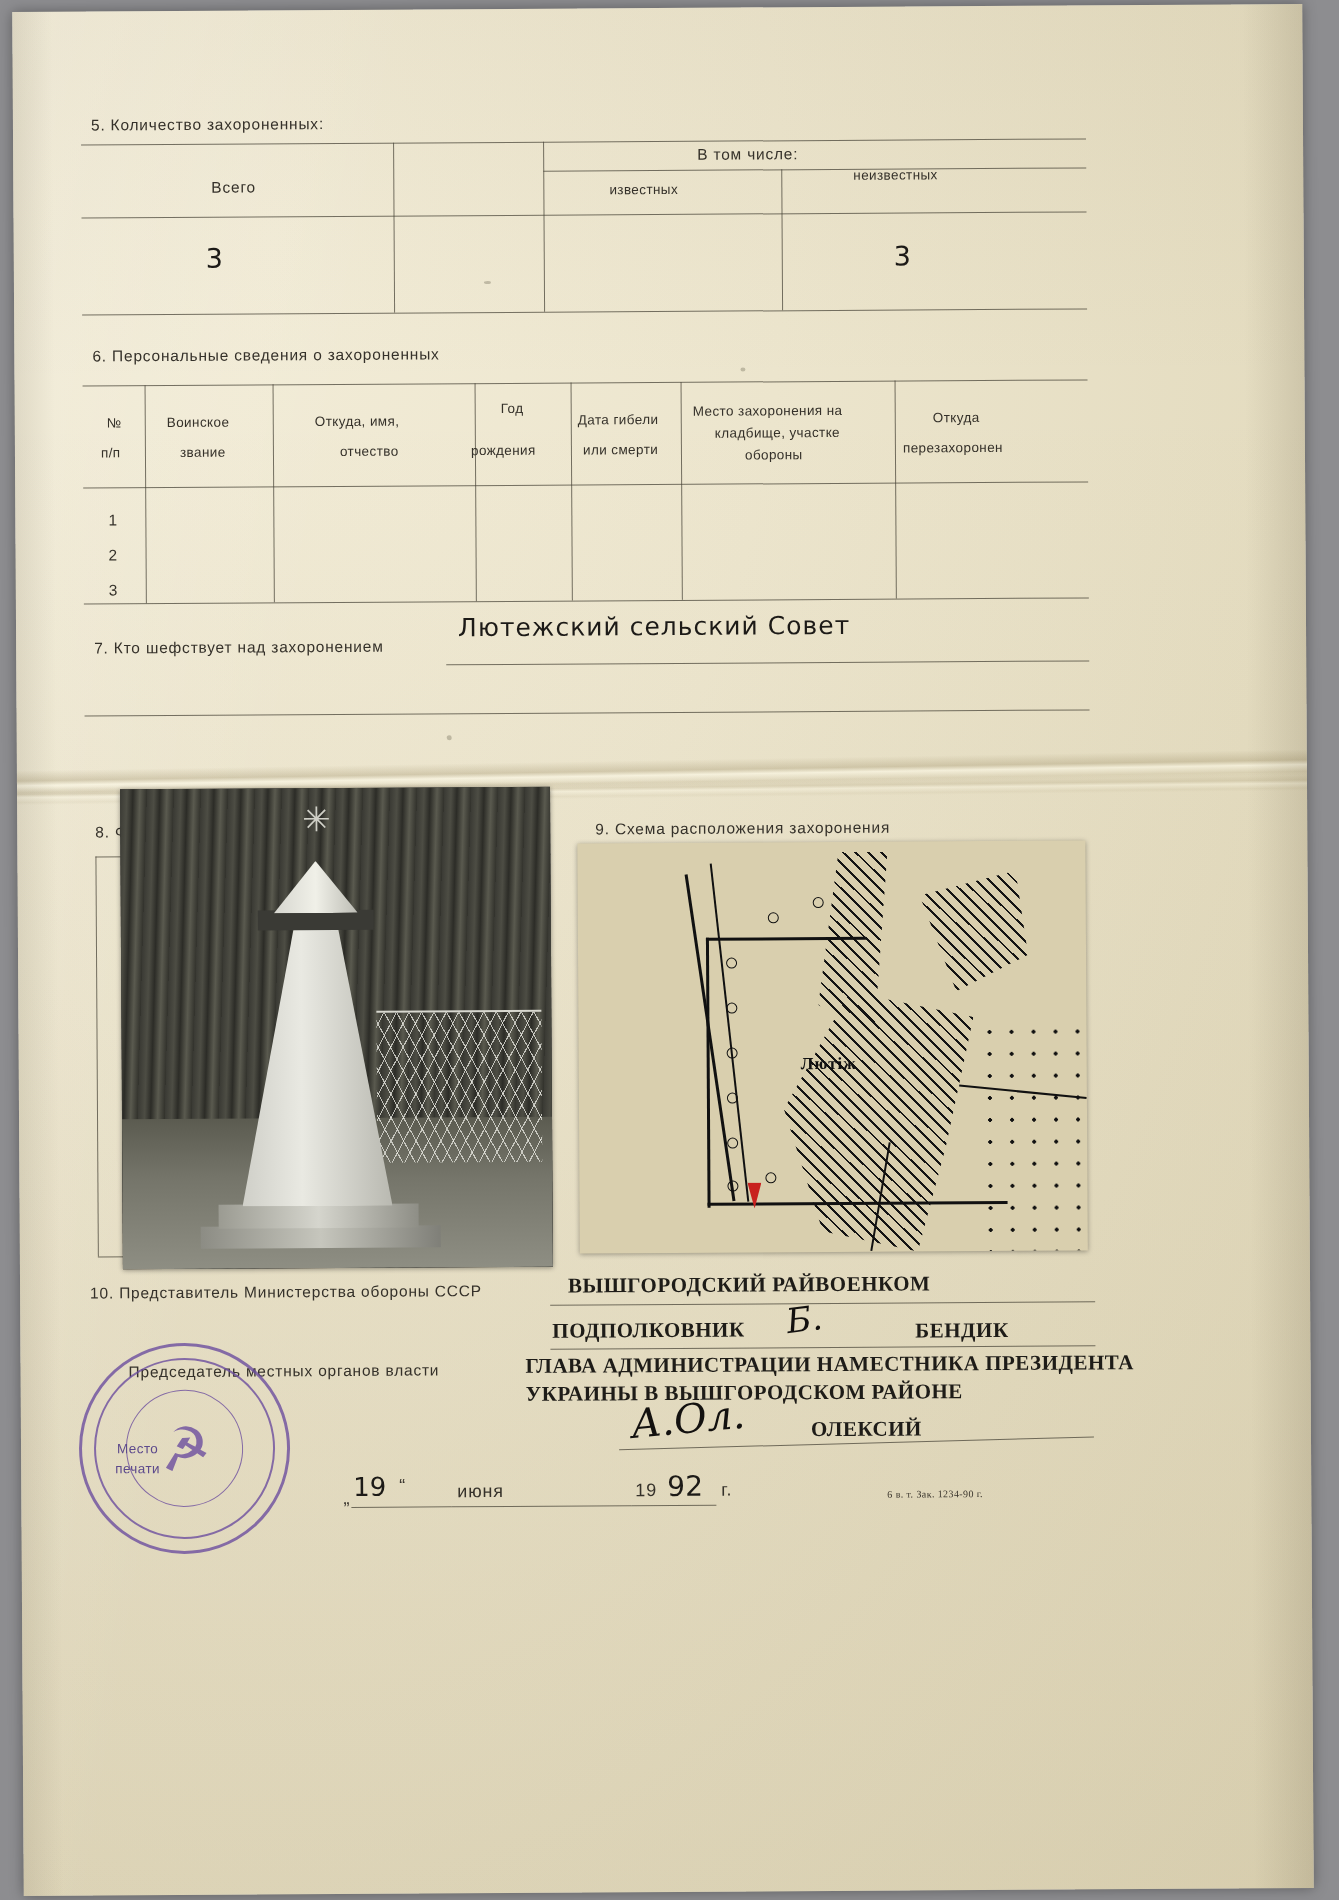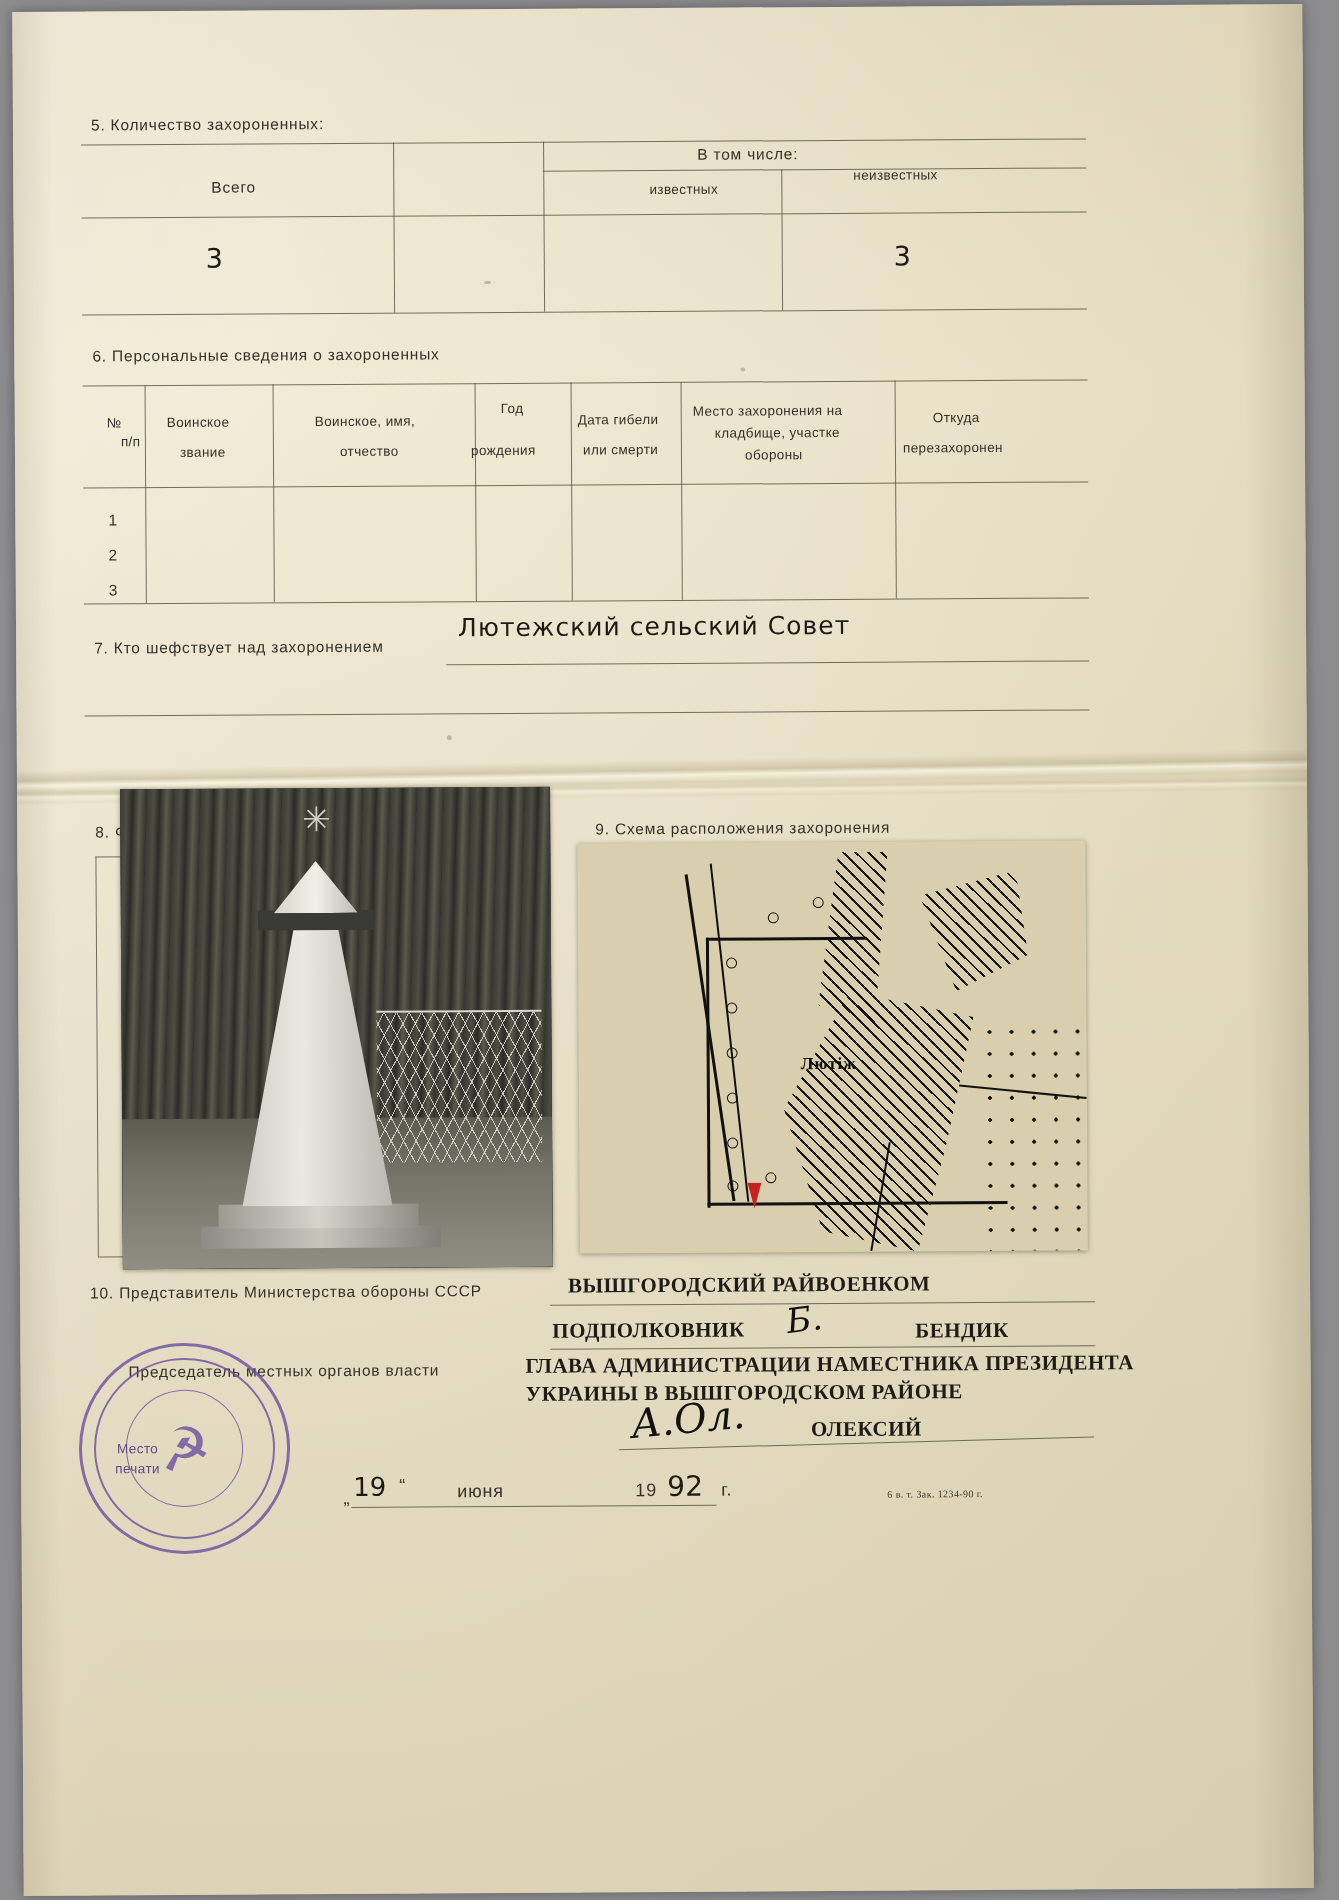--- a/index.html
+++ b/index.html
@@ -294,47 +294,47 @@
       <div class="line" style="left:530px; top:162px; width:543px;"></div>
       <div class="line" style="left:68px; top:206px; width:1005px;"></div>
       <div class="line" style="left:68px; top:303px; width:1005px;"></div>
 
       <div class="vline" style="left:380px; top:133px; height:170px;"></div>
       <div class="vline" style="left:530px; top:133px; height:170px;"></div>
       <div class="vline" style="left:768px; top:162px; height:141px;"></div>
 
       <div class="lbl" style="left:684px; top:138px;">В том числе:</div>
       <div class="lbl" style="left:198px; top:168px;">Всего</div>
-      <div class="lbl sm" style="left:596px; top:174px;margin-left:40px;">известных</div>
+      <div class="lbl sm" style="left:596px; top:174px;">известных</div>
       <div class="lbl sm" style="left:840px; top:161px;">неизвестных</div>
 
       <div class="hand" style="left:192px; top:232px; font-size:27px;">3</div>
       <div class="hand" style="left:880px; top:234px; font-size:27px;">3</div>
       <div class="hand" style="left:455px; top:245px; font-size:22px;"></div>
 
       <div class="lbl" style="left:78px; top:336px;">6. Персональные сведения о захороненных</div>
 
       <div class="line" style="left:68px; top:374px; width:1005px;"></div>
       <div class="line" style="left:68px; top:476px; width:1005px;"></div>
       <div class="line" style="left:68px; top:592px; width:1005px;"></div>
 
       <div class="vline" style="left:130px; top:374px; height:218px;"></div>
       <div class="vline" style="left:258px; top:374px; height:218px;"></div>
       <div class="vline" style="left:460px; top:374px; height:218px;"></div>
       <div class="vline" style="left:556px; top:374px; height:218px;"></div>
       <div class="vline" style="left:666px; top:374px; height:218px;"></div>
       <div class="vline" style="left:880px; top:374px; height:218px;"></div>
 
       <div class="lbl sm" style="left:92px; top:404px;">№</div>
-      <div class="lbl sm" style="left:86px; top:423px;margin-left:20px;">п/п</div>
+      <div class="lbl sm" style="left:86px; top:434px;">п/п</div>
 
       <div class="lbl sm" style="left:152px; top:404px;">Воинское</div>
       <div class="lbl sm" style="left:165px; top:434px;">звание</div>
 
-      <div class="lbl sm" style="left:300px; top:404px;">Воинское, имя,</div>
+      <div class="lbl sm" style="left:300px; top:404px;">Откуда, имя,</div>
       <div class="lbl sm" style="left:325px; top:434px;">отчество</div>
 
       <div class="lbl sm" style="left:486px; top:392px;">Год</div>
       <div class="lbl sm" style="left:456px; top:434px;">рождения</div>
 
       <div class="lbl sm" style="left:563px; top:404px;">Дата гибели</div>
       <div class="lbl sm" style="left:568px; top:434px;">или смерти</div>
 
       <div class="lbl sm" style="left:678px; top:396px;">Место захоронения на</div>
       <div class="lbl sm" style="left:700px; top:418px;">кладбище, участке</div>

